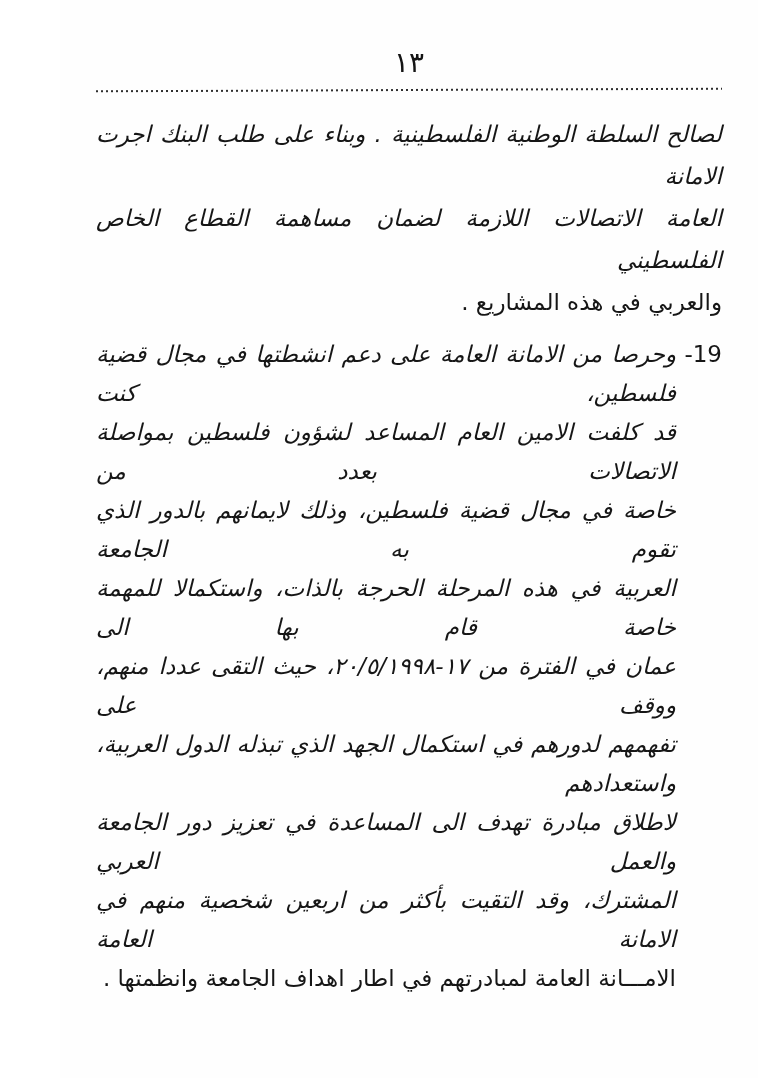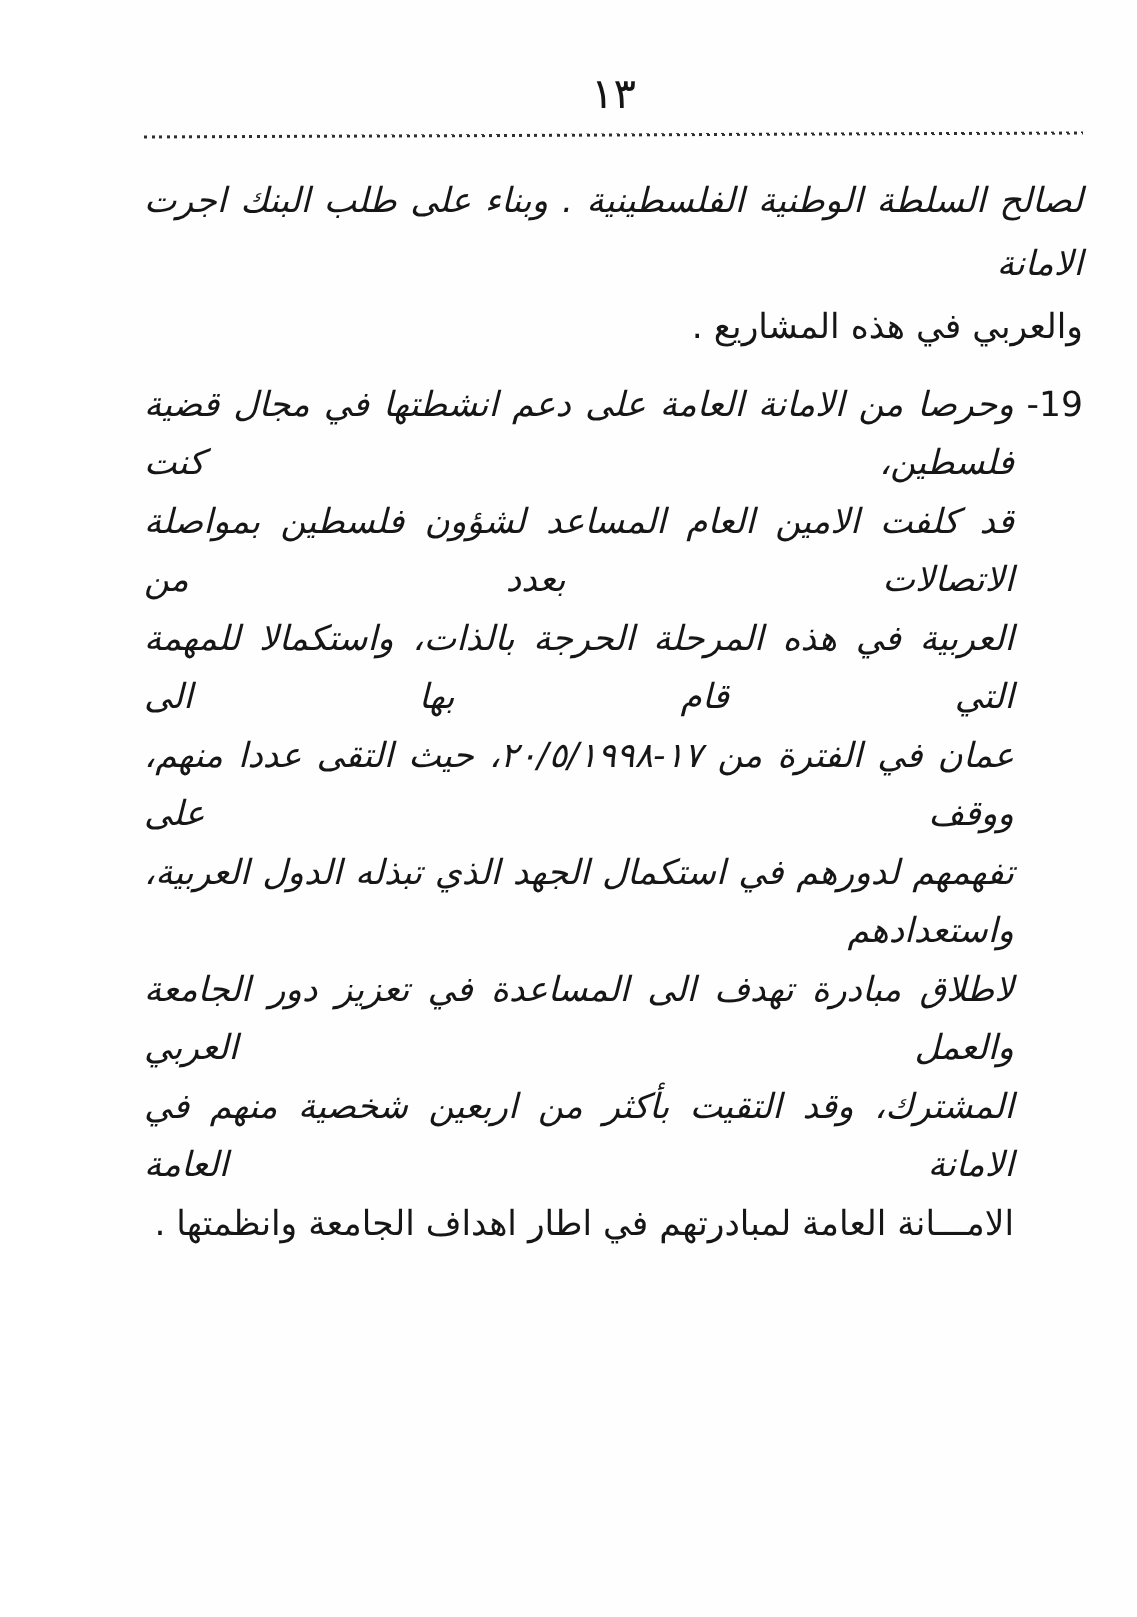--- a/index.html
+++ b/index.html
@@ -66,29 +66,31 @@
 
 <div class="page">
   <div class="content">
 
     <div class="pageno">١٣</div>
 
     <div class="rule toprule"></div>
 
     <div class="para intro">
       <span class="line j">لصالح السلطة الوطنية الفلسطينية .  وبناء على طلب البنك اجرت الامانة</span>
+      <span class="line j">العامة الاتصالات اللازمة لضمان مساهمة القطاع الخاص الفلسطيني</span>
       <span class="line e">والعربي في هذه المشاريع .</span>
     </div>
 
     <div class="para numbered i26">
       <span class="num">19-</span>
       <div class="body">
         <span class="line j">وحرصا من الامانة العامة على دعم انشطتها في مجال قضية فلسطين، كنت</span>
         <span class="line j">قد كلفت الامين العام المساعد لشؤون فلسطين بمواصلة الاتصالات بعدد من</span>
-        <span class="line j">العربية في هذه المرحلة الحرجة بالذات، واستكمالا للمهمة التي قام بها الى</span>
+        <span class="line j">خاصة في مجال قضية فلسطين، وذلك لايمانهم بالدور الذي تقوم به الجامعة</span>
+        <span class="line j">العربية في هذه المرحلة الحرجة بالذات، واستكمالا للمهمة خاصة قام بها الى</span>
         <span class="line j">عمان في الفترة من ١٧-٢٠/٥/١٩٩٨، حيث التقى عددا منهم، ووقف على</span>
         <span class="line j">تفهمهم لدورهم في استكمال الجهد الذي تبذله الدول العربية، واستعدادهم</span>
         <span class="line j">لاطلاق مبادرة تهدف الى المساعدة في تعزيز دور الجامعة والعمل العربي</span>
         <span class="line j">المشترك، وقد التقيت بأكثر من اربعين شخصية منهم في الامانة العامة</span>
         <span class="line e">الامـــانة العامة لمبادرتهم  في اطار اهداف الجامعة وانظمتها .</span>
       </div>
     </div>
 
   </div>
 </div>

